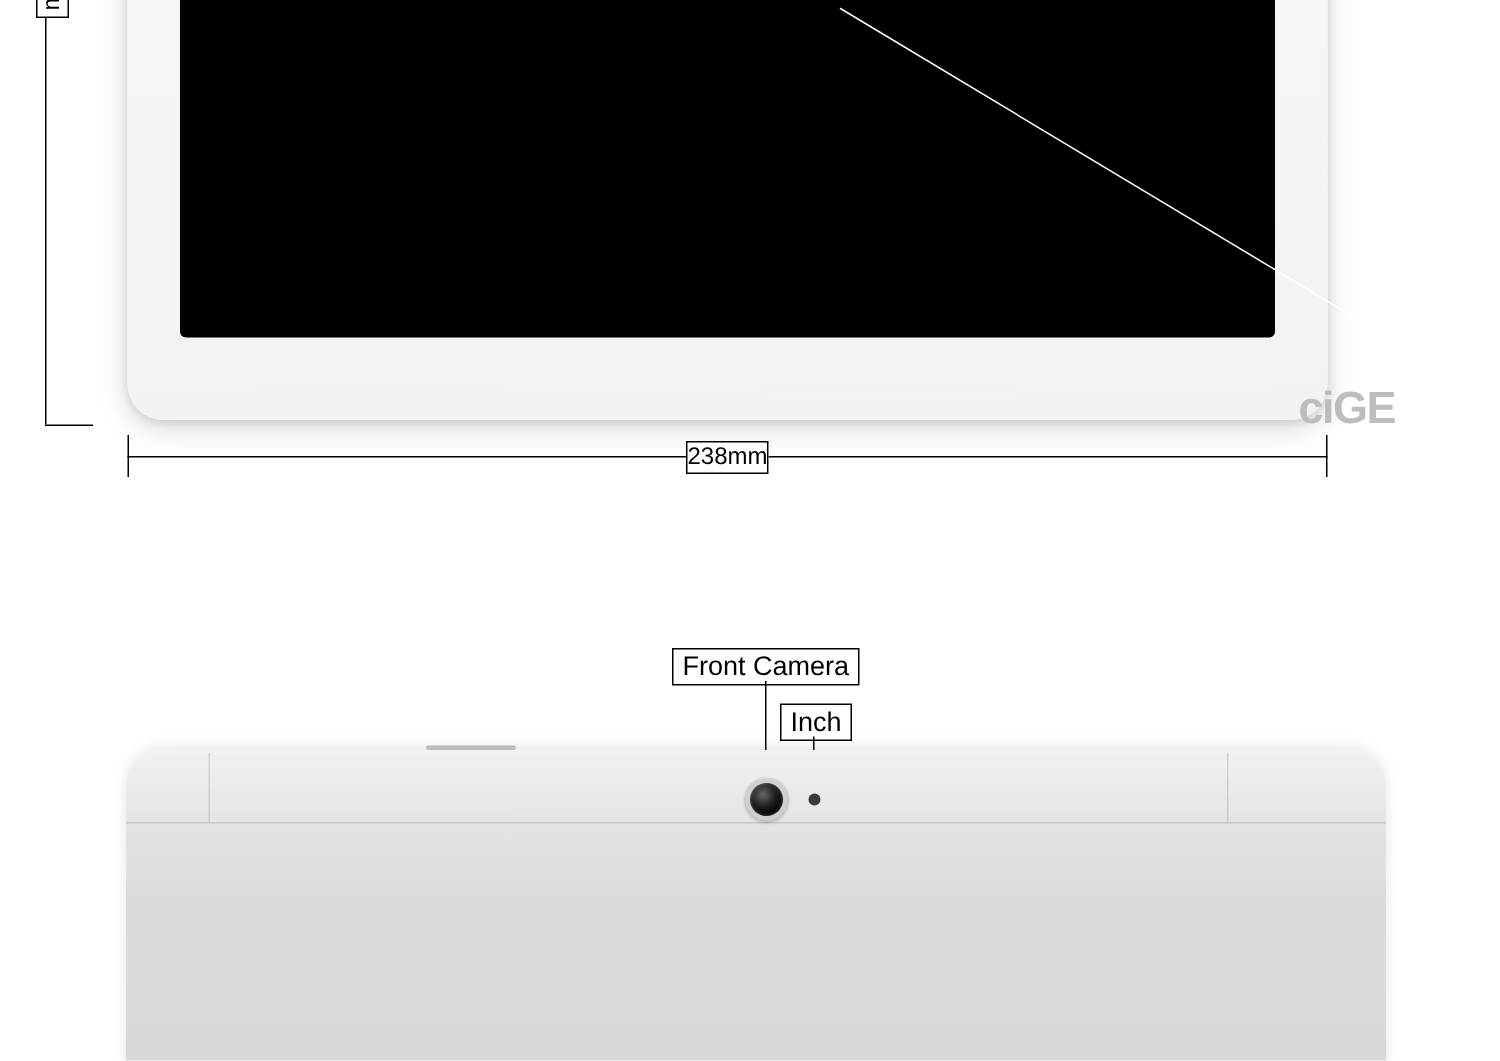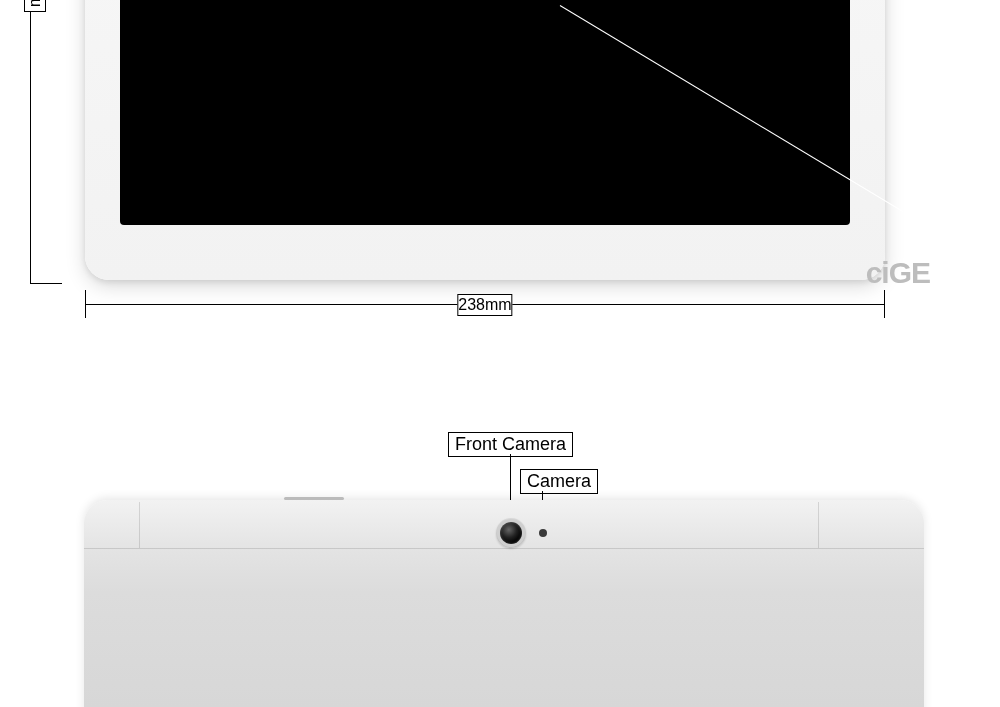--- a/index.html
+++ b/index.html
@@ -266,21 +266,21 @@
 
 <div class="dim-width">
   <div class="dim-width-tick-l"></div>
   <div class="dim-width-tick-r"></div>
   <div class="dim-width-line"></div>
   <div class="dim-width-label">238mm</div>
 </div>
 
 <div class="callout-label callout-camera">Front Camera</div>
 <div class="pointer pointer-camera"></div>
-<div class="callout-label callout-flash">Camera</div>
+<div class="callout-label callout-flash">Inch</div>
 <div class="pointer pointer-flash"></div>
 
 <div class="tablet-back">
   <div class="top-button"></div>
   <div class="antenna-band-top"></div>
   <div class="antenna-band"></div>
   <div class="antenna-vert-l"></div>
   <div class="antenna-vert-r"></div>
   <div class="camera-ring"></div>
   <div class="camera"></div>

